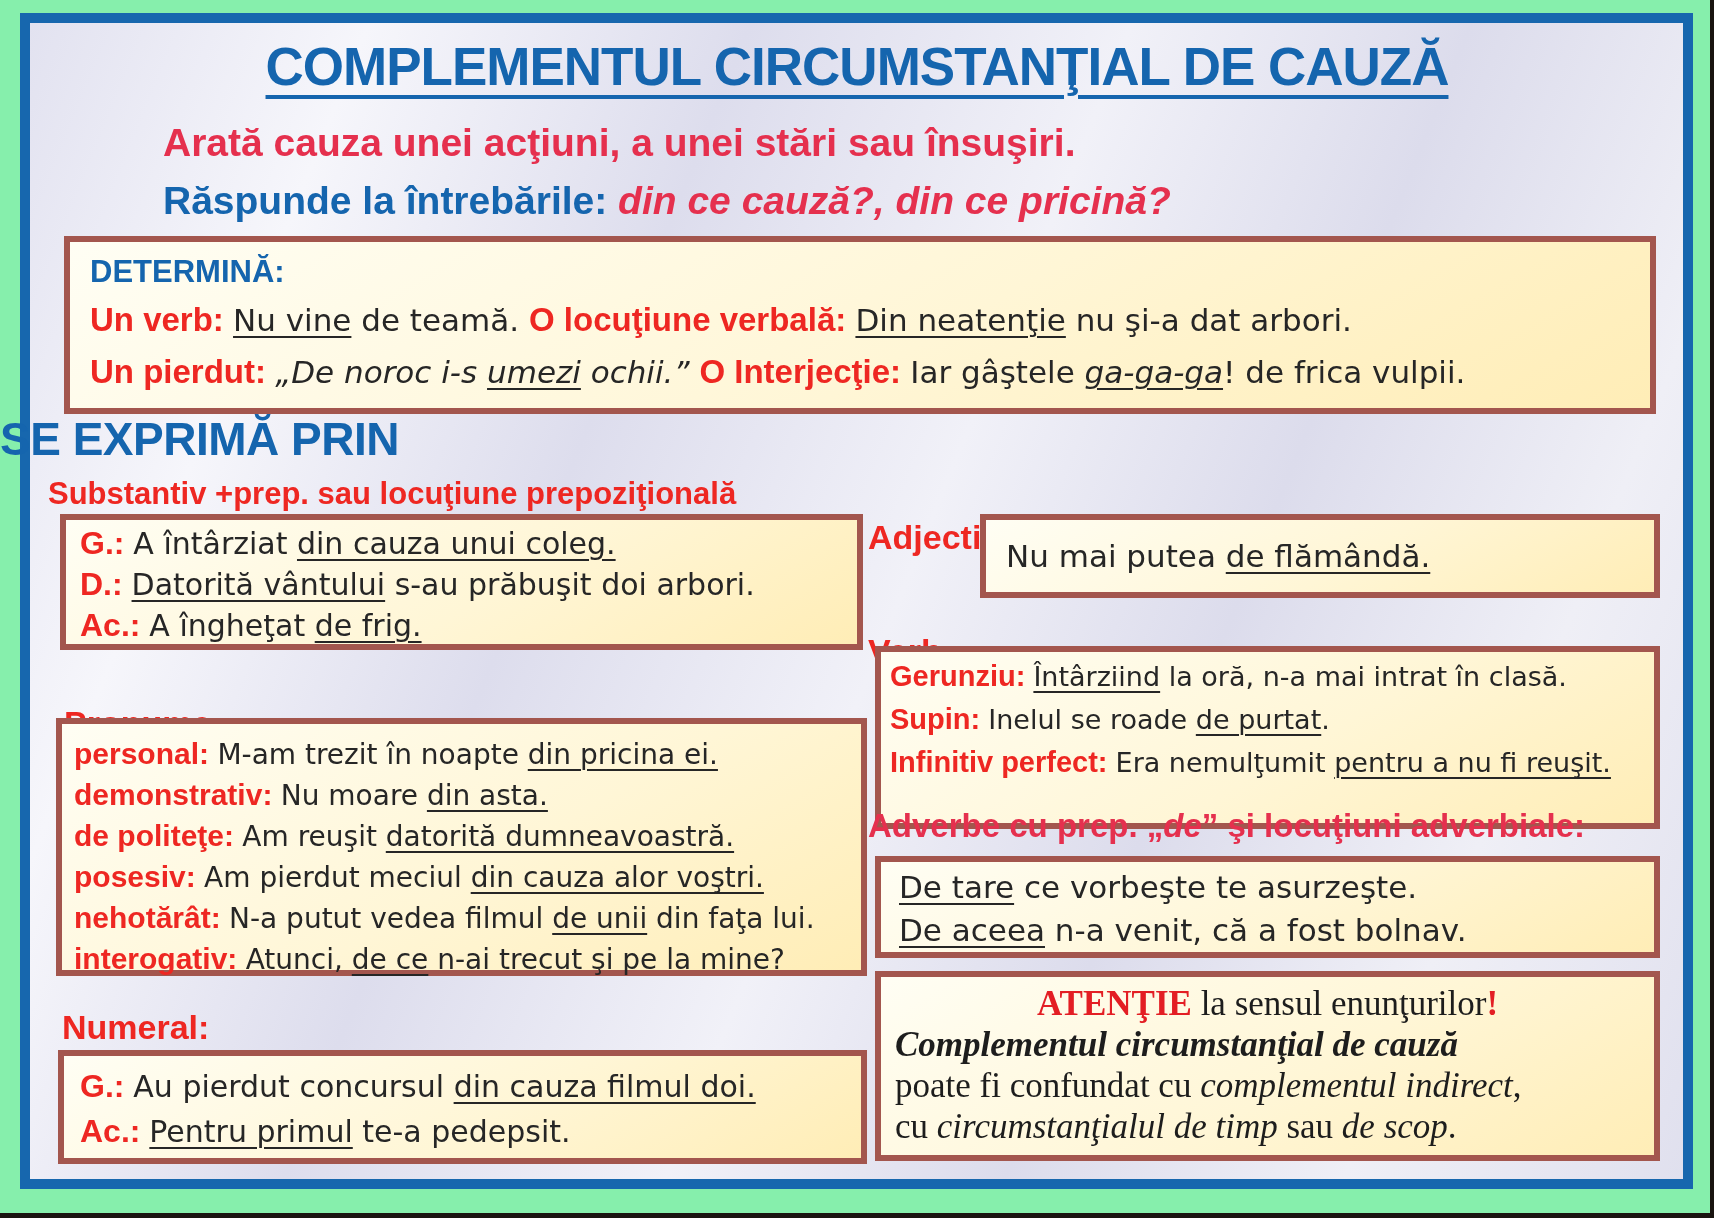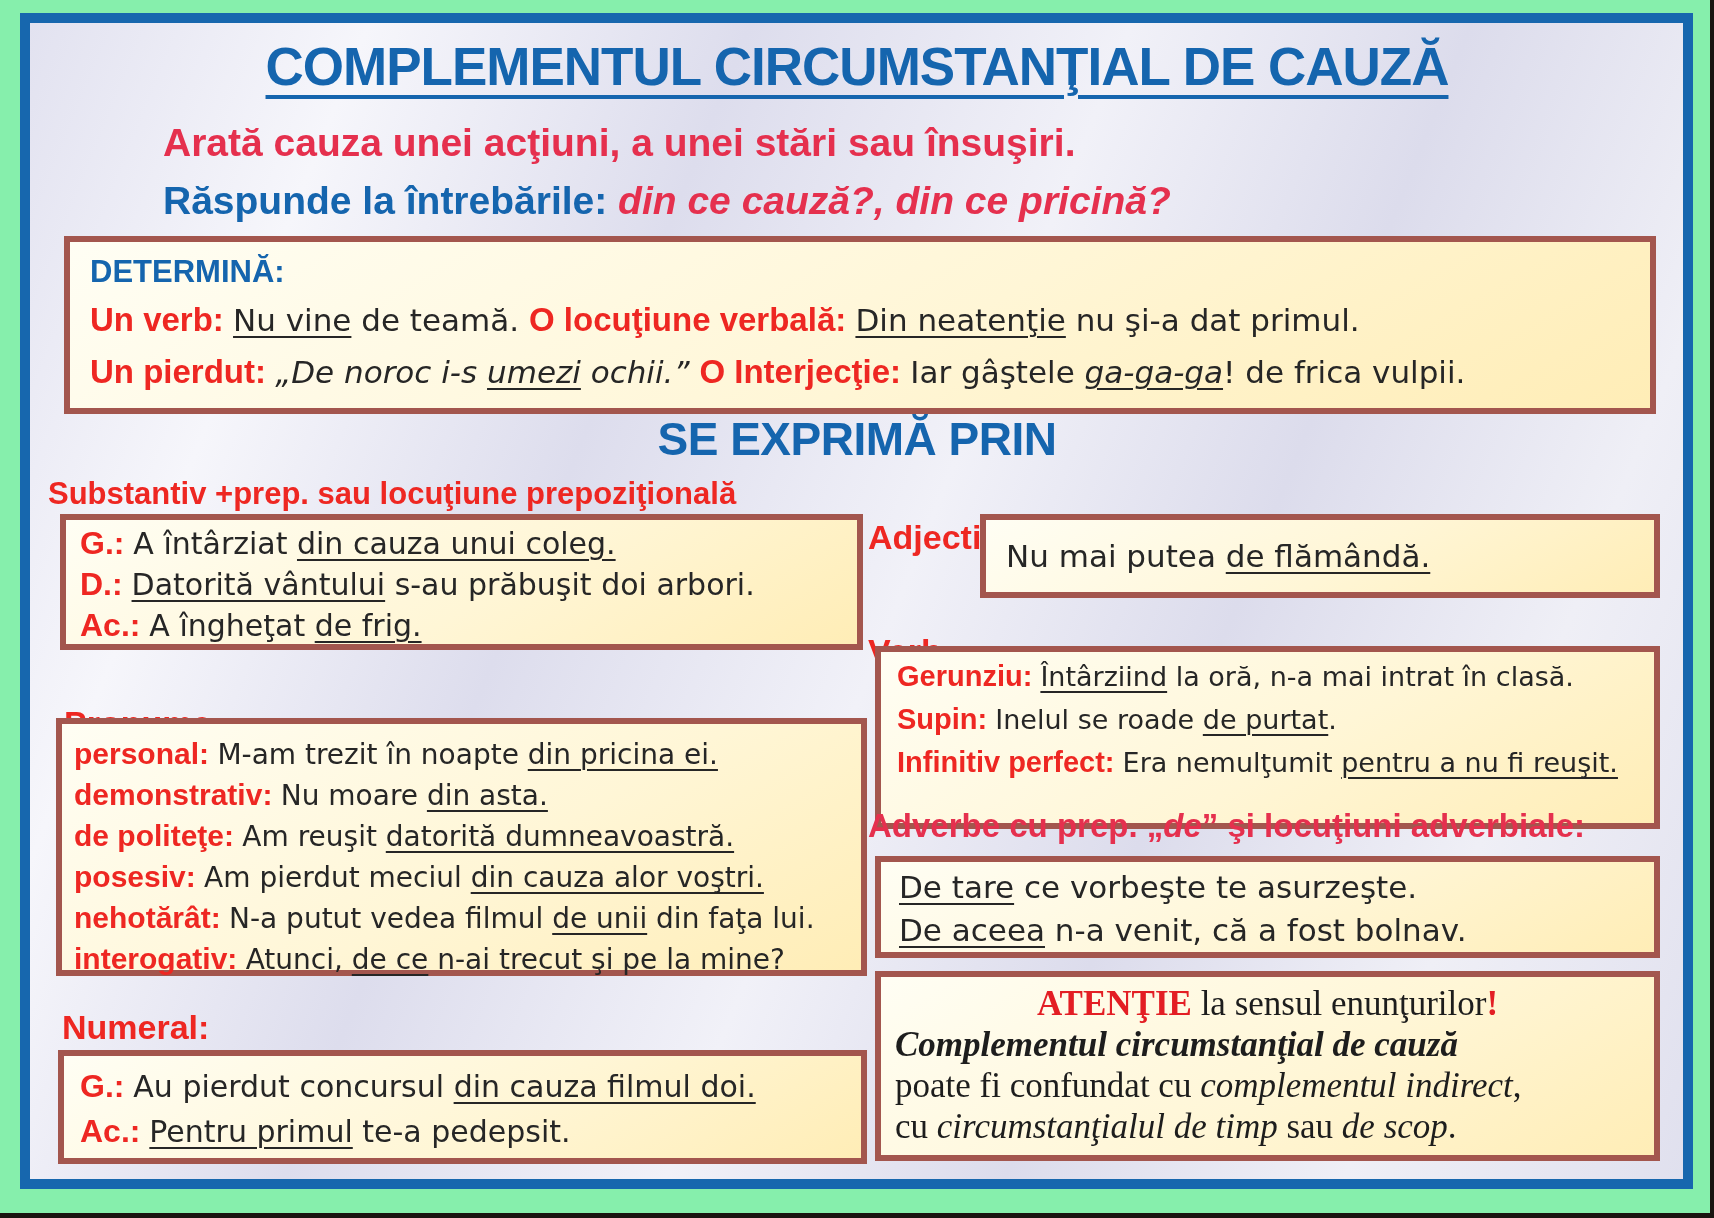--- a/index.html
+++ b/index.html
@@ -47,21 +47,21 @@
   }
 
   
   #box-determina{left:64px;top:236px;width:1592px;height:178px;padding:8px 20px;}
   .determina-label{font-weight:700;font-size:31px;line-height:44px;color:var(--blue);}
   #box-determina .row{line-height:51px;font-size:31px;white-space:nowrap;
     font-family:"DejaVu Sans",sans-serif;color:var(--ink);}
   #box-determina .seg.lbl{font-size:33px;}
 
   .se-exprima{
-    position:absolute;left:0;top:412px;width:100%;text-align:center;
+    position:absolute;left:0;top:412px;width:100%;text-align:left;
     font-weight:700;font-size:46px;letter-spacing:-0.5px;color:var(--blue);
   }
 
   .section-heading{
     position:absolute;font-weight:700;color:var(--redL);white-space:nowrap;
   }
   #substantiv-heading{left:48px;top:476px;font-size:31px;}
   #pronume-heading{left:64px;top:668px;font-size:34px;margin-top:36px;}
   #numeral-heading{left:62px;top:1008px;font-size:34px;}
   #adjectiv-heading{left:868px;top:518px;font-size:34px;}
@@ -82,21 +82,21 @@
   #box-pronume .seg.lbl{font-size:30px;}
 
   #box-numeral{left:58px;top:1050px;width:809px;height:114px;padding:8px 16px;}
   #box-numeral .row{line-height:44px;font-size:30px;}
   #box-numeral .seg.lbl{font-size:32px;}
 
   #box-adjectiv{left:980px;top:514px;width:680px;height:84px;padding:0 20px;
     display:flex;align-items:center;}
   #box-adjectiv .row{line-height:36px;font-size:31px;}
 
-  #box-verb{left:875px;top:646px;width:785px;height:183px;padding:3px 16px;}
+  #box-verb{left:875px;top:646px;width:785px;height:183px;padding:3px 9px;}
   #box-verb .row{line-height:42px;font-size:27px;}
   #box-verb .seg.lbl{font-size:29px;}
 
   #box-adverbe{left:875px;top:856px;width:785px;height:102px;padding:4px 18px;}
   #box-adverbe .row{line-height:43px;font-size:31px;}
 
   #box-atentie{left:875px;top:971px;width:785px;height:190px;padding:6px 14px;}
   #box-atentie .row{font-family:"Liberation Serif",serif;font-size:35px;line-height:41px;
     color:#1d1d1d;white-space:nowrap;}
   #box-atentie .row:first-child{text-align:center;}
@@ -122,21 +122,21 @@
   <div class="intro">
     <div class="line1">Arată cauza unei acţiuni, a unei stări sau însuşiri.</div>
     <div>
         <div class="row"><span class="seg c-blue">Răspunde la întrebările: </span><span class="seg c-red i">din ce cauză?, din ce pricină?</span></div>
       </div>
   </div>
 
   <div class="box handbox" id="box-determina">
     <div class="determina-label">DETERMINĂ:</div>
     <div>
-        <div class="row"><span class="seg lbl">Un verb: </span><span class="seg u">Nu vine</span><span class="seg"> de teamă. </span><span class="seg lbl">O locuţiune verbală: </span><span class="seg u">Din neatenţie</span><span class="seg"> nu şi-a dat primul.</span></div>
+        <div class="row"><span class="seg lbl">Un verb: </span><span class="seg u">Nu vine</span><span class="seg"> de teamă. </span><span class="seg lbl">O locuţiune verbală: </span><span class="seg u">Din neatenţie</span><span class="seg"> nu şi-a dat arbori.</span></div>
         <div class="row"><span class="seg lbl">Un pierdut: </span><span class="seg i">„De noroc i-s </span><span class="seg i u">umezi</span><span class="seg i"> ochii.” </span><span class="seg lbl">O Interjecţie: </span><span class="seg">Iar gâştele </span><span class="seg i u">ga-ga-ga</span><span class="seg">! de frica vulpii.</span></div>
       </div>
   </div>
 
   <div class="se-exprima">SE EXPRIMĂ PRIN</div>
 
   <div class="section-heading" id="substantiv-heading">Substantiv +prep. sau locuţiune prepoziţională</div>
   <div class="box handbox" id="box-substantiv">
       <div class="row"><span class="seg lbl">G.: </span><span class="seg">A întârziat </span><span class="seg u">din cauza unui coleg.</span></div>
       <div class="row"><span class="seg lbl">D.: </span><span class="seg u">Datorită vântului</span><span class="seg"> s-au prăbuşit doi arbori.</span></div>

